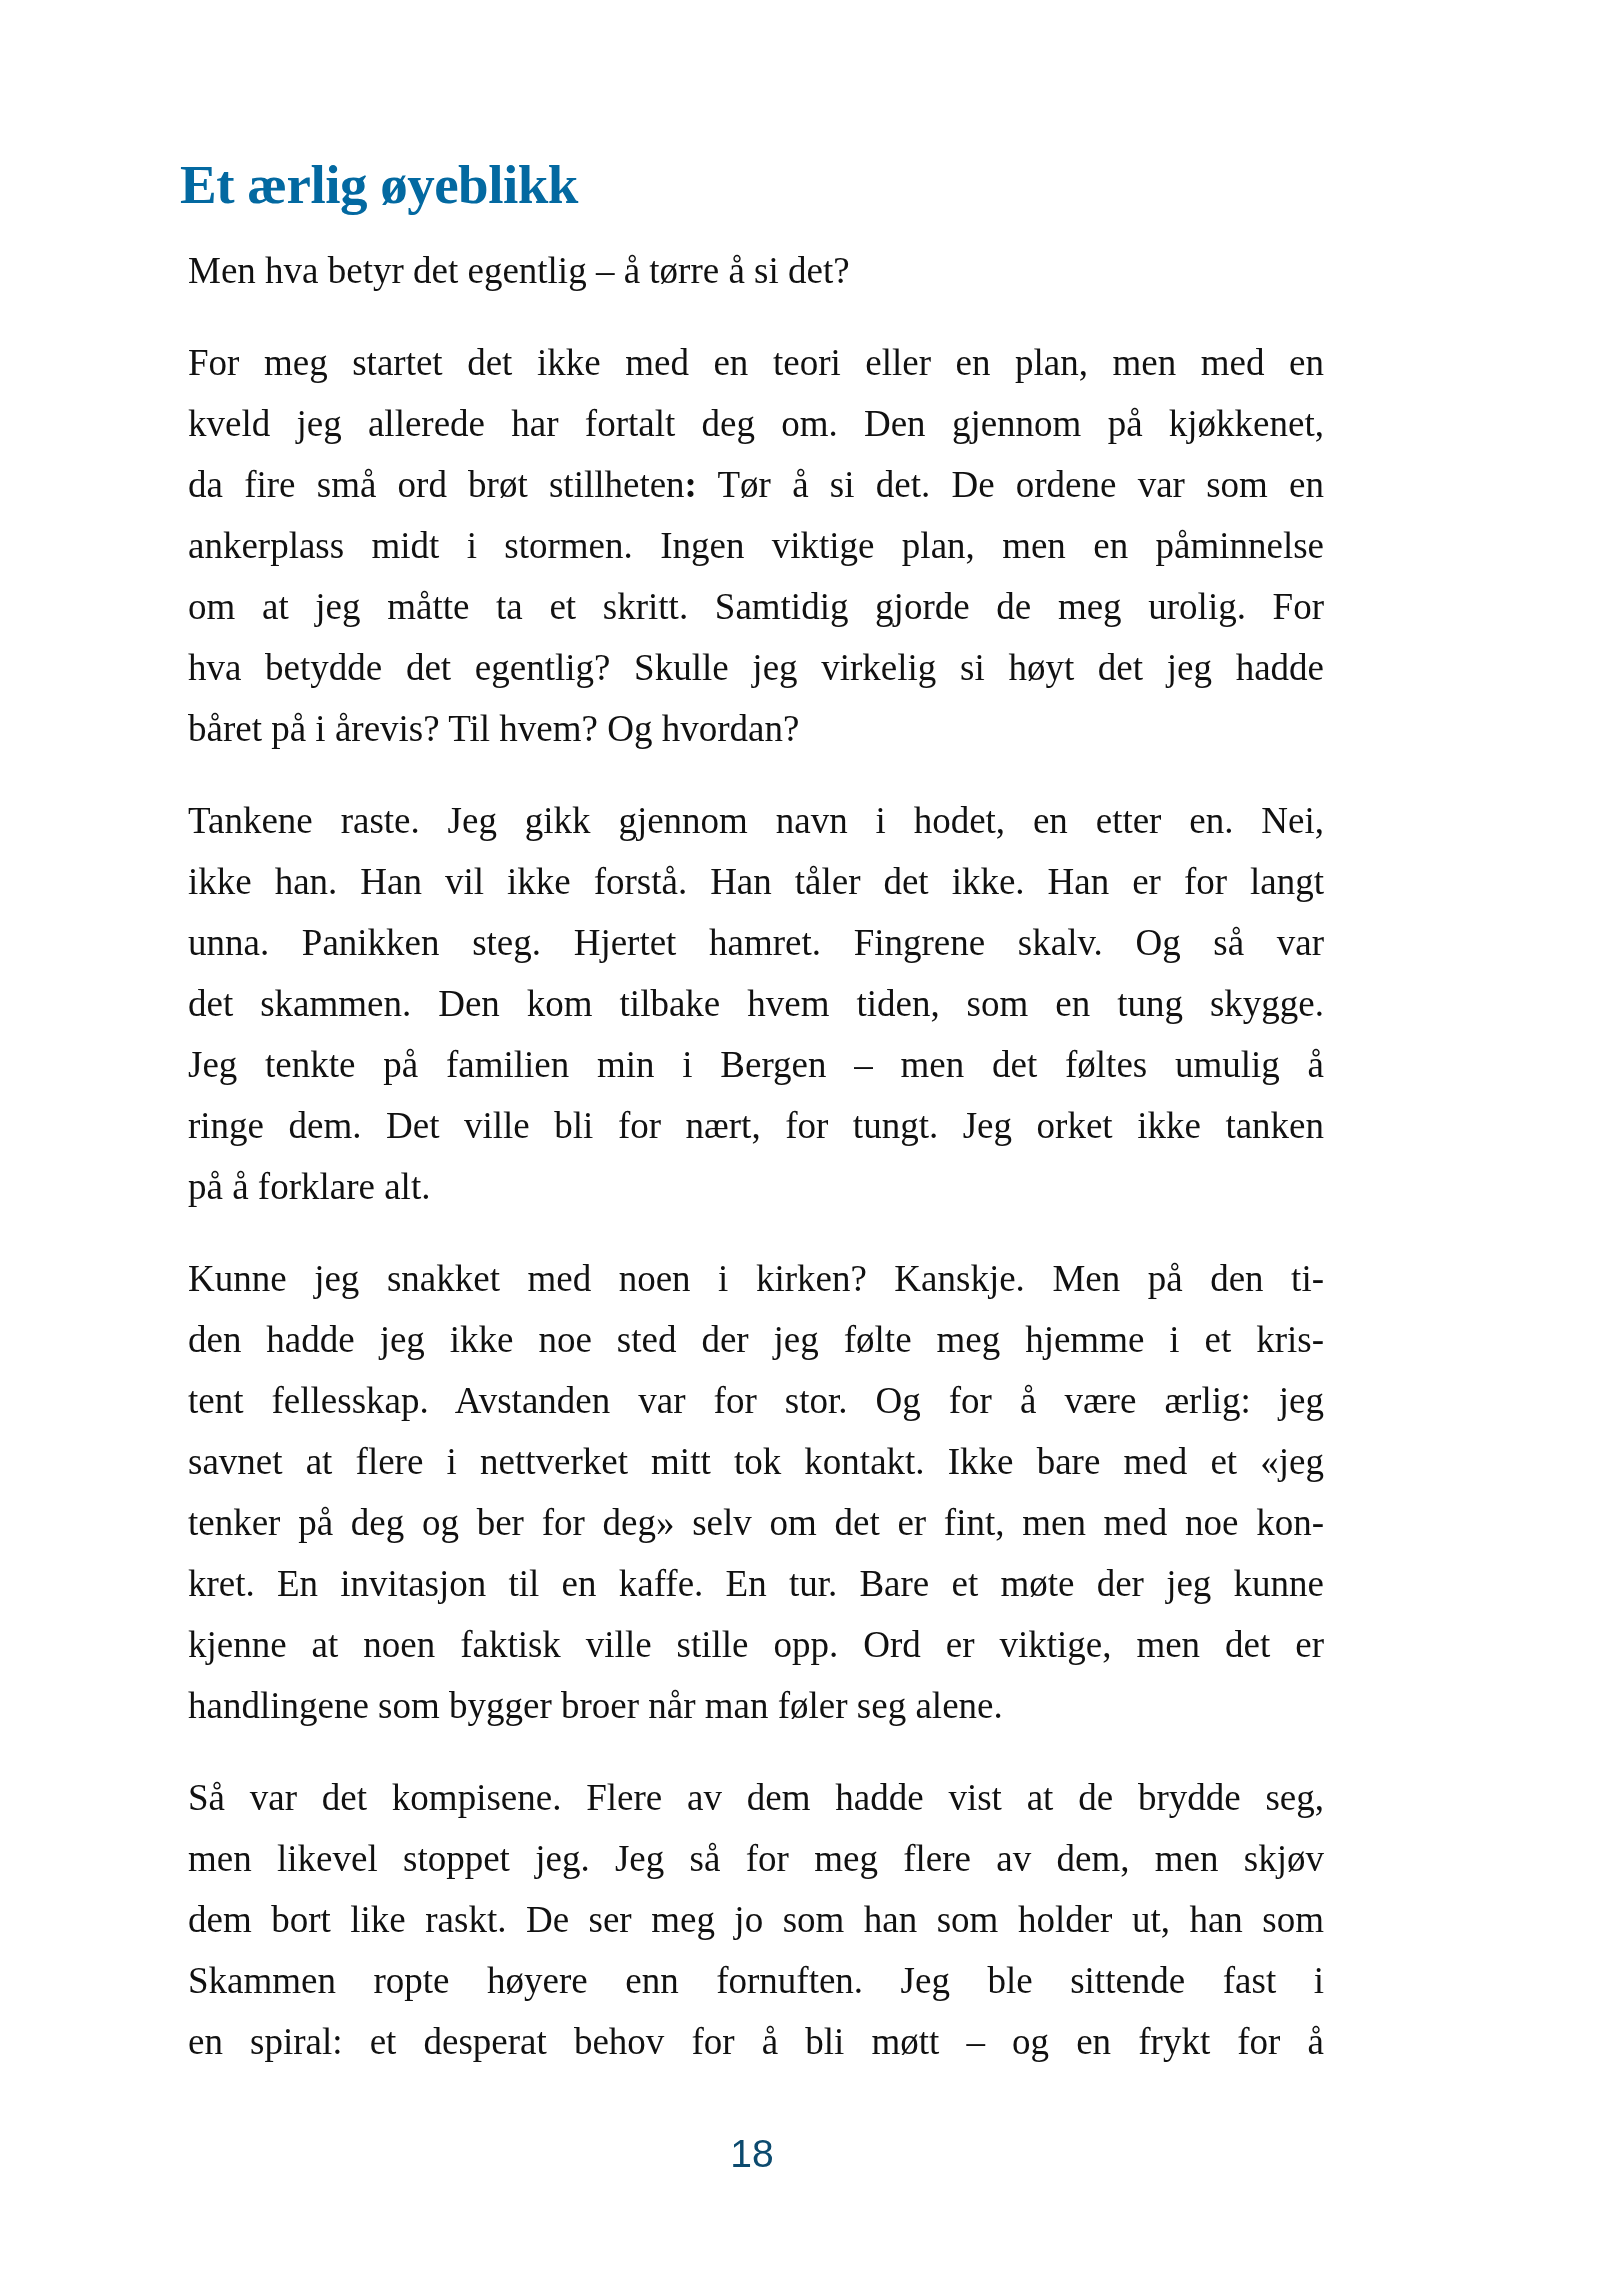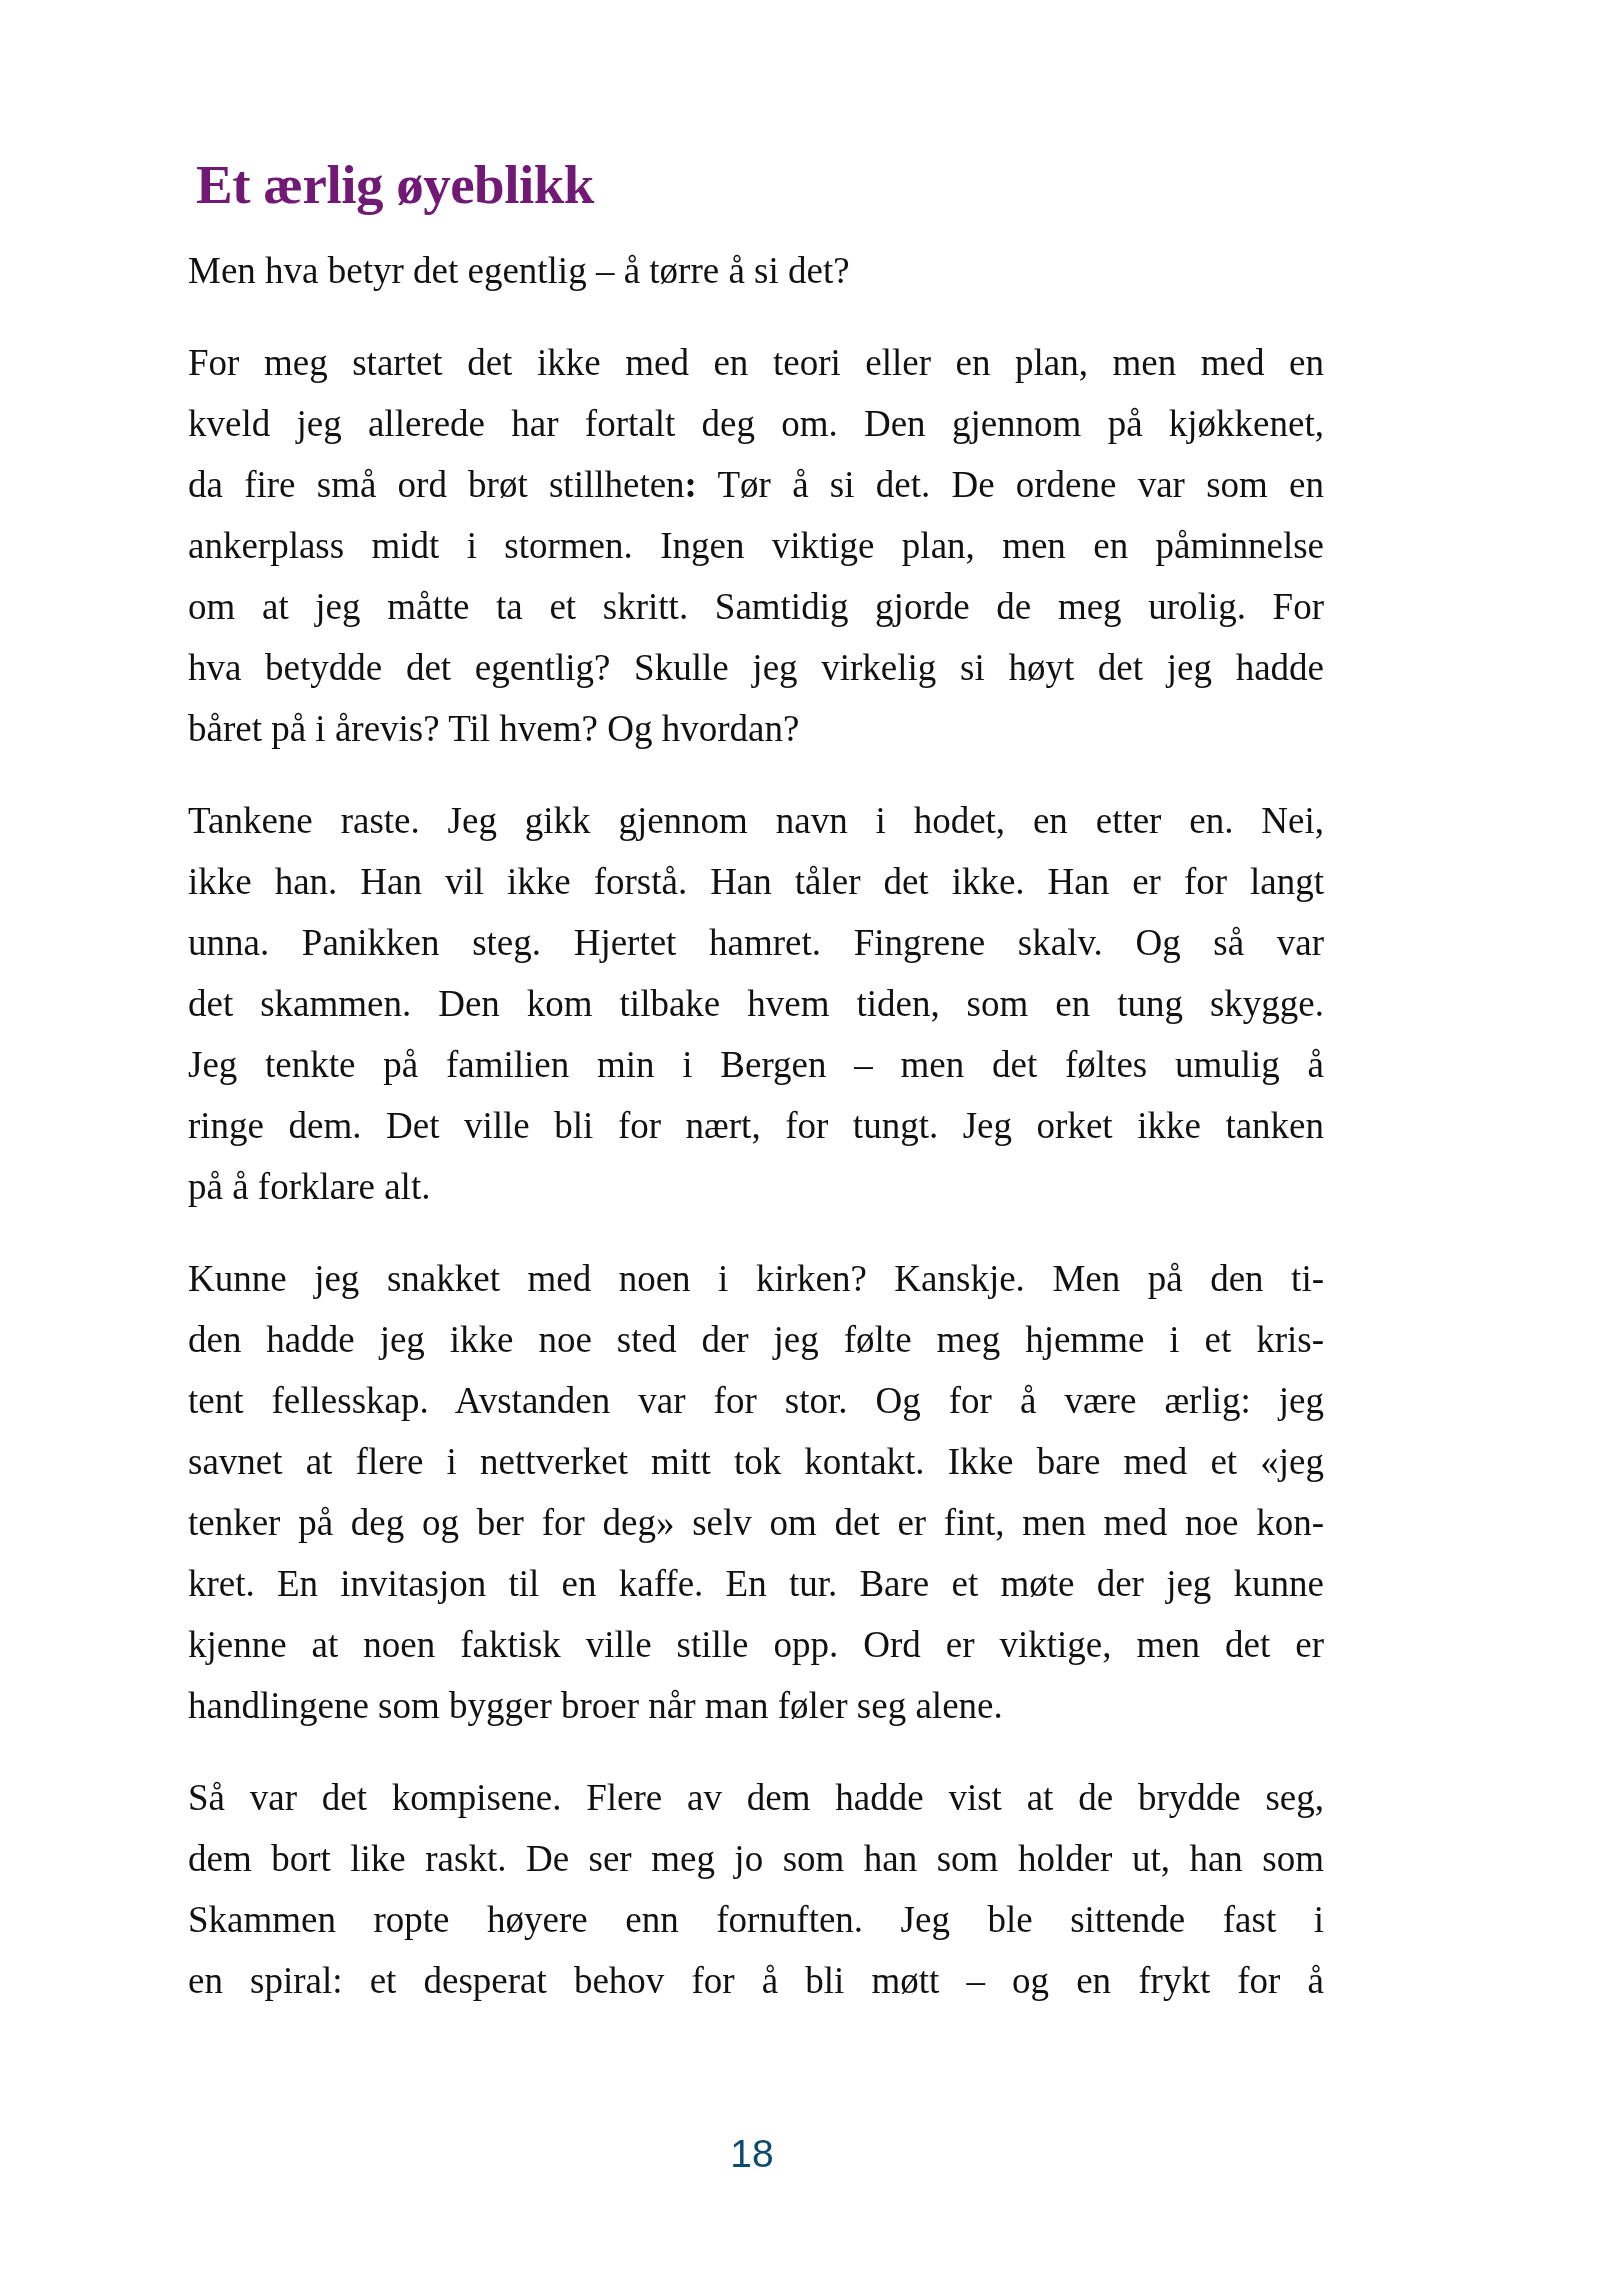--- a/index.html
+++ b/index.html
@@ -19,22 +19,22 @@
     position: absolute;
     left: 180px;
     top: 0;
     width: 1144px;
   }
   .chapter-title {
     font-family: "Liberation Serif", "DejaVu Serif", serif;
     font-weight: bold;
     font-size: 55px;
     line-height: 1.0;
-    margin: 157px 0 28px 16px;
-    color: #701a75;
+    margin: 157px 0 28px 0;
+    color: #0369a1;
     letter-spacing: -0.5px;
   }
   .body-text {
     font-family: "Liberation Serif", "DejaVu Serif", serif;
     font-size: 37px;
     line-height: 61px;
     color: #111111;
   }
   .para {
     margin: 31px 0 0 0;
@@ -97,20 +97,21 @@
           <div class="line"><span>den hadde jeg ikke noe sted der jeg følte meg hjemme i et kris-</span></div>
           <div class="line"><span>tent fellesskap. Avstanden var for stor. Og for å være ærlig: jeg</span></div>
           <div class="line"><span>savnet at flere i nettverket mitt tok kontakt. Ikke bare med et </span><span class="it">«jeg</span></div>
           <div class="line"><span class="it">tenker på deg og ber for deg»</span><span> selv om det er fint, men med noe kon-</span></div>
           <div class="line"><span>kret. En invitasjon til en kaffe. En tur. Bare et møte der jeg kunne</span></div>
           <div class="line"><span>kjenne at noen faktisk ville stille opp. Ord er viktige, men det er</span></div>
           <div class="line last"><span>handlingene som bygger broer når man føler seg alene.</span></div>
         </div>
         <div class="para">
           <div class="line"><span>Så var det kompisene. Flere av dem hadde vist at de brydde seg,</span></div>
+          <div class="line"><span>men likevel stoppet jeg. Jeg så for meg flere av dem, men skjøv</span></div>
           <div class="line"><span>dem bort like raskt. </span><span class="it">De ser meg jo som han som holder ut, han som</span></div>
           <div class="line"><span>Skammen ropte høyere enn fornuften. Jeg ble sittende fast i</span></div>
           <div class="line"><span>en spiral: et desperat behov for å bli møtt – og en frykt for å</span></div>
         </div>
       </div>
   </div>
   <div class="footer">18</div>
 </div>
 
 

